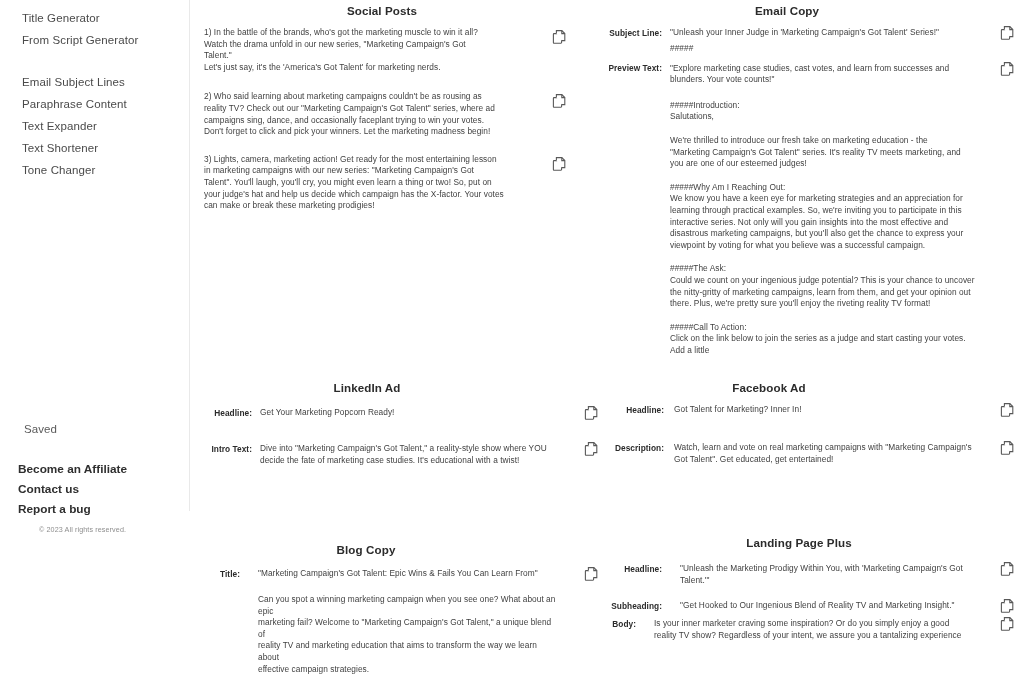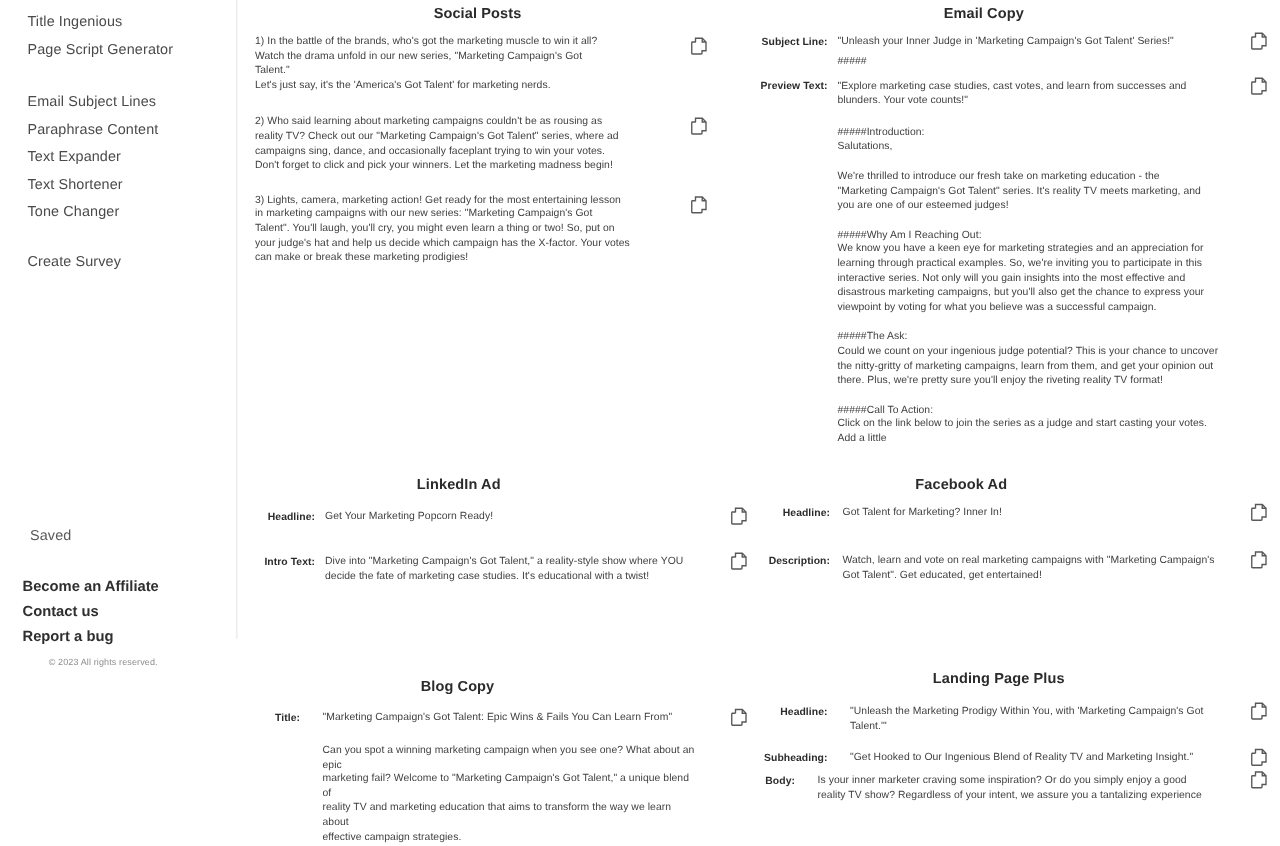--- a/index.html
+++ b/index.html
@@ -112,39 +112,36 @@
   .copy-btn svg { display: block; }
 </style>
 </head>
 <body>
 
 <div id="app">
 
   <div class="sidebar">
 
     <div>
-      <div class="nav-item">Title Ingenious</div>
-      <div class="nav-item">Page Script Generator</div>
+      <div class="nav-item">Title Generator</div>
+      <div class="nav-item">From Script Generator</div>
     </div>
 
     <div class="nav-gap-lg"></div>
 
     <div>
       <div class="nav-item">Email Subject Lines</div>
       <div class="nav-item">Paraphrase Content</div>
       <div class="nav-item">Text Expander</div>
       <div class="nav-item">Text Shortener</div>
       <div class="nav-item">Tone Changer</div>
     </div>
 
     <div class="nav-gap-md"></div>
 
-    <div>
-      <div class="nav-item">Create Survey</div>
-    </div>
 
     <div class="nav-item saved-item" style="position:absolute; top:418px; left:0;">Saved</div>
 
     <div class="footer-links" style="position:absolute; top:443px; left:0;">
       <div class="footer-link">Become an Affiliate</div>
       <div class="footer-link">Contact us</div>
       <div class="footer-link">Report a bug</div>
       <div class="copyright">© 2023 All rights reserved.</div>
     </div>
 

